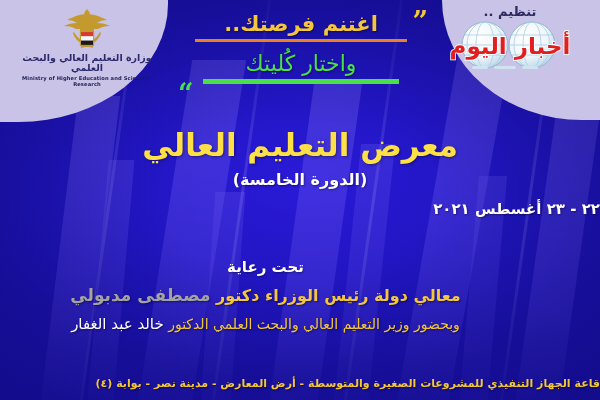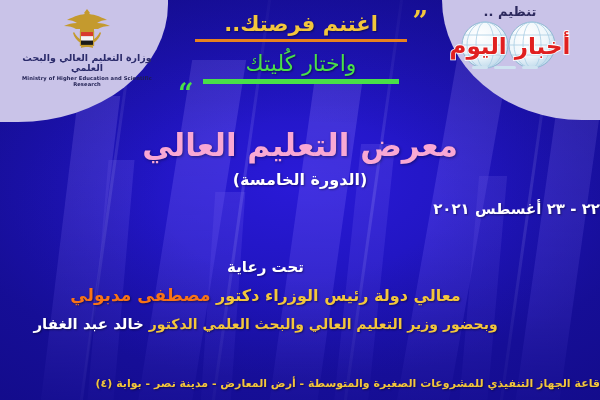--- a/index.html
+++ b/index.html
@@ -189,21 +189,21 @@
     position: absolute;
     top: 128px;
     left: 0;
     width: 600px;
     text-align: center;
     z-index: 5;
   }
   .title {
     font-size: 31px;
     font-weight: bold;
-    color: #f9a8d4;
+    color: #fde047;
     letter-spacing: 0.5px;
     text-shadow: 1px 1px 3px rgba(0,0,0,.4);
     line-height: 1.15;
   }
   .edition {
     font-size: 16px;
     font-weight: bold;
     color: #ffffff;
     margin-top: 6px;
     text-shadow: 1px 1px 2px rgba(0,0,0,.4);
@@ -235,26 +235,26 @@
   }
   .patron-line {
     font-size: 16px;
     font-weight: bold;
     color: #f3c63c;
     margin-top: 9px;
     text-shadow: 1px 1px 2px rgba(0,0,0,.45);
     line-height: 1.25;
   }
   .patron-line .name {
-    color: #f97316;
+    color: #a3a3a3;
     font-size: 17px;
   }
   .attend-line {
     font-size: 14px;
-    font-weight: bold;
+    font-weight: normal;
     color: #f3c63c;
     margin-top: 9px;
     text-shadow: 1px 1px 2px rgba(0,0,0,.45);
   }
   .attend-line .name {
     color: #ffffff;
     font-size: 15px;
   }
 
   

